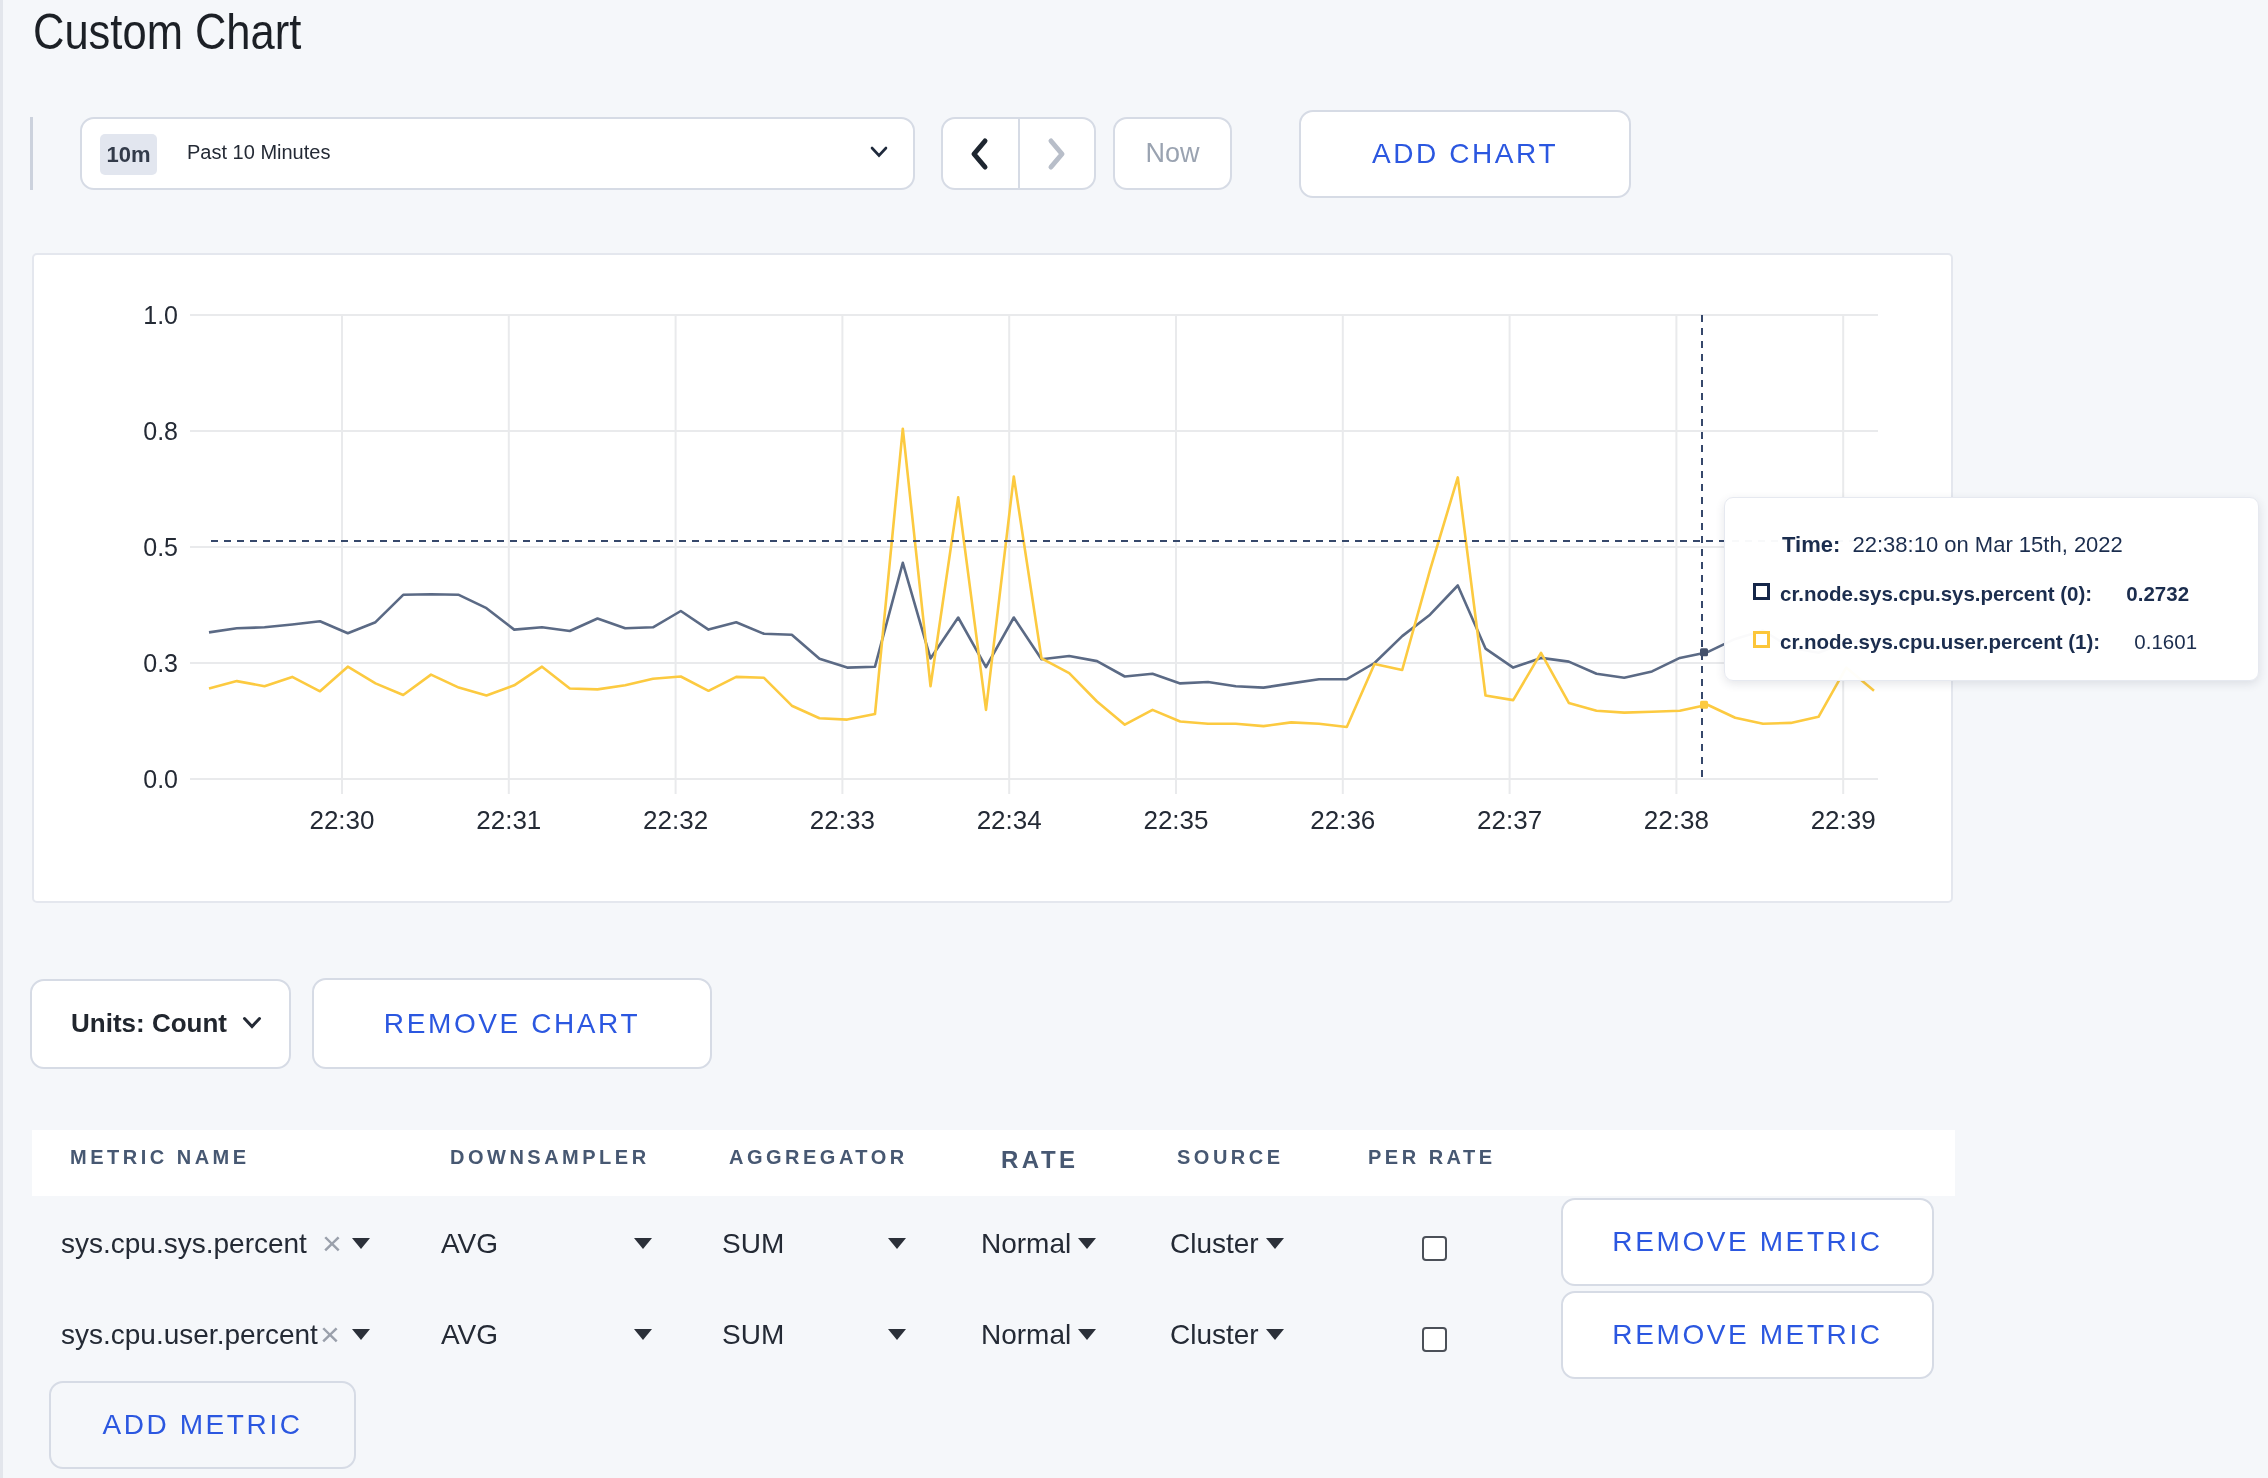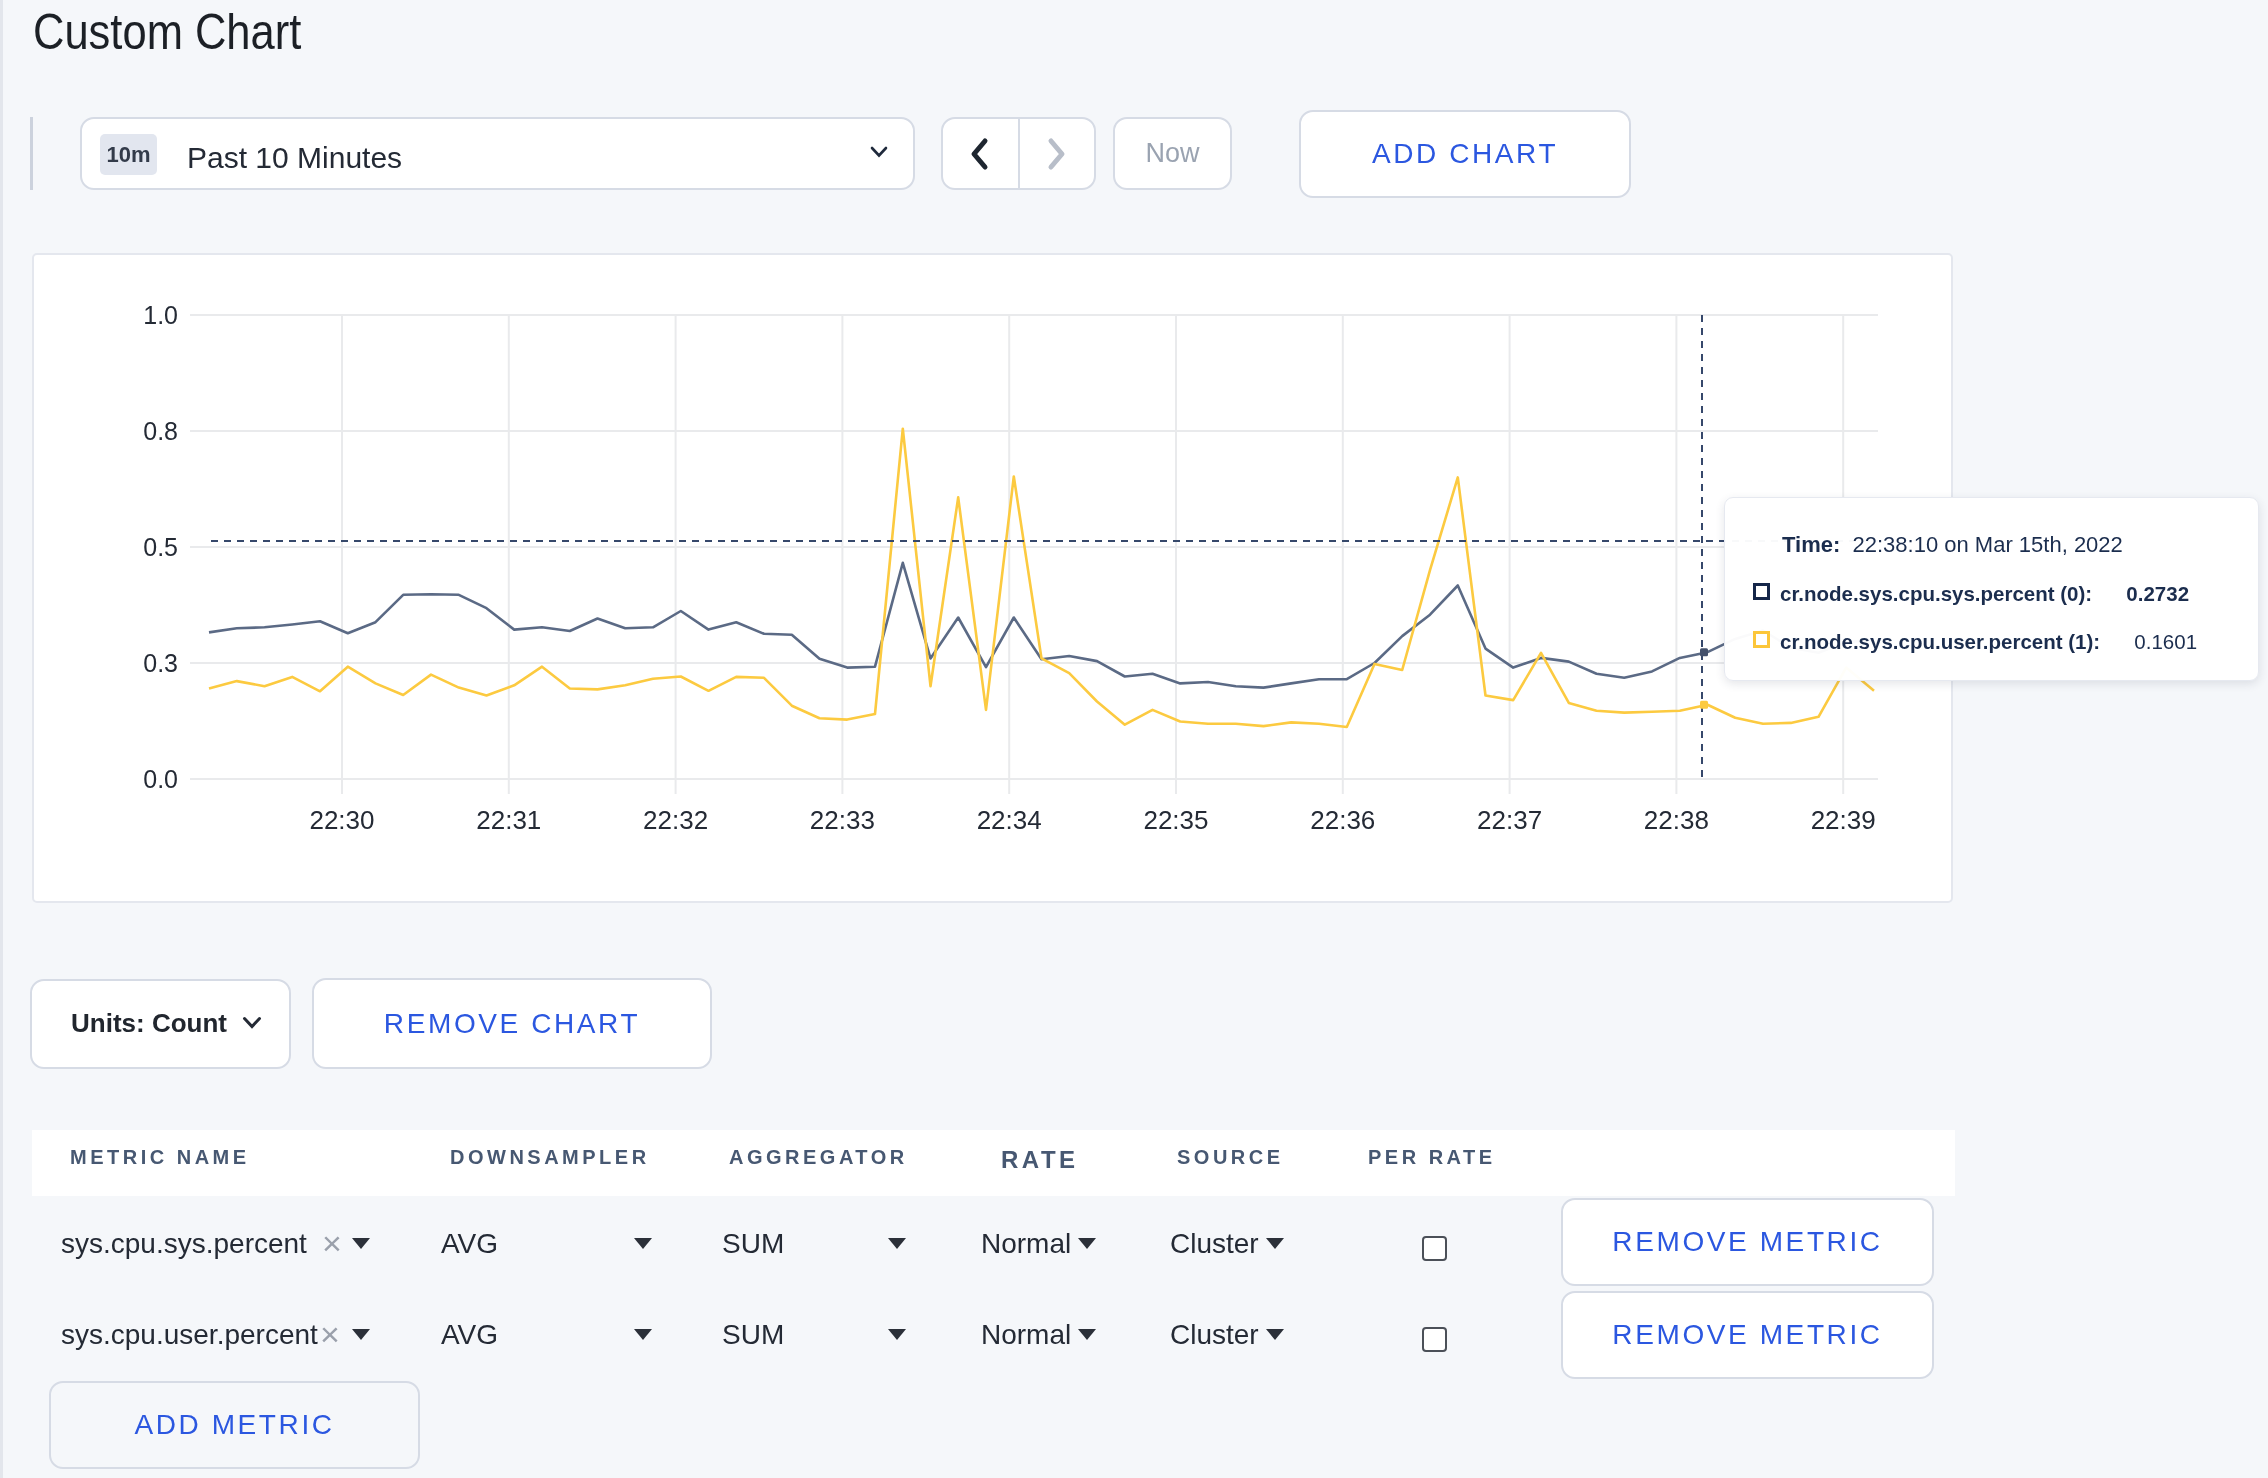--- a/index.html
+++ b/index.html
@@ -9,21 +9,21 @@
 .center { display:flex; align-items:center; justify-content:center; }
 </style></head>
 <body>
 <div class="abs" style="left:0;top:0;width:3px;height:1478px;background:#e3e6ec;"></div>
 
 <div class="abs" style="left:33px;top:3px;font-size:50px;color:#1c2026;font-weight:400;transform:scaleX(0.87);transform-origin:left;">Custom Chart</div>
 
 <div class="abs" style="left:30px;top:117px;width:3px;height:73px;background:#ccd2dd;"></div>
 <div class="btn" style="left:80px;top:117px;width:835px;height:73px;"></div>
 <div class="abs center" style="left:100px;top:134px;width:57px;height:41px;background:#e2e6ef;border-radius:5px;font-size:22px;font-weight:700;color:#333b4a;">10m</div>
-<div class="abs" style="left:187px;top:141px;font-size:30px;color:#242a35;">Past 10 Minutes</div>
+<div class="abs" style="left:187px;top:141px;font-size:20px;color:#242a35;">Past 10 Minutes</div>
 <svg class="abs" style="left:870px;top:146px;" width="18" height="12" viewBox="0 0 18 12">
     <path d="M2 2 L9 9.5 L16 2" fill="none" stroke="#1f2a3c" stroke-width="2.6" stroke-linecap="round"></path>
   </svg>
 
 <div class="btn" style="left:941px;top:117px;width:155px;height:73px;"></div>
 <div class="abs" style="left:1018px;top:119px;width:2px;height:69px;background:#d6dbe5;"></div>
 <svg class="abs" style="left:966px;top:136px;" width="26" height="36" viewBox="0 0 26 36">
     <path d="M19 5 L8 18 L19 31" fill="none" stroke="#1e2630" stroke-width="5" stroke-linecap="round" stroke-linejoin="round"></path>
   </svg>
 <svg class="abs" style="left:1044px;top:136px;" width="26" height="36" viewBox="0 0 26 36">
@@ -115,13 +115,13 @@
 <div style="position:absolute;left:634px;top:1329px;width:0;height:0;border-left:9px solid transparent;border-right:9px solid transparent;border-top:11px solid #2b3039;"></div>
 <div class="abs" style="left:722px;top:1319px;font-size:28px;color:#242a35;">SUM</div>
 <div style="position:absolute;left:888px;top:1329px;width:0;height:0;border-left:9px solid transparent;border-right:9px solid transparent;border-top:11px solid #2b3039;"></div>
 <div class="abs" style="left:981px;top:1319px;font-size:28px;color:#242a35;">Normal</div>
 <div style="position:absolute;left:1078px;top:1329px;width:0;height:0;border-left:9px solid transparent;border-right:9px solid transparent;border-top:11px solid #2b3039;"></div>
 <div class="abs" style="left:1170px;top:1319px;font-size:28px;color:#242a35;">Cluster</div>
 <div style="position:absolute;left:1266px;top:1329px;width:0;height:0;border-left:9px solid transparent;border-right:9px solid transparent;border-top:11px solid #2b3039;"></div>
 <div class="abs" style="left:1422px;top:1327px;width:25px;height:25px;border:2px solid #4b5058;border-radius:4px;background:#fff;"></div>
 <div class="btn center bluetxt" style="left:1561px;top:1291px;width:373px;height:88px;">REMOVE METRIC</div>
 
-<div class="btn center bluetxt" style="left:49px;top:1381px;width:371px;height:88px;background:transparent;">ADD METRIC</div>
+<div class="btn center bluetxt" style="left:49px;top:1381px;width:307px;height:88px;background:transparent;">ADD METRIC</div>
 
 </body></html>

